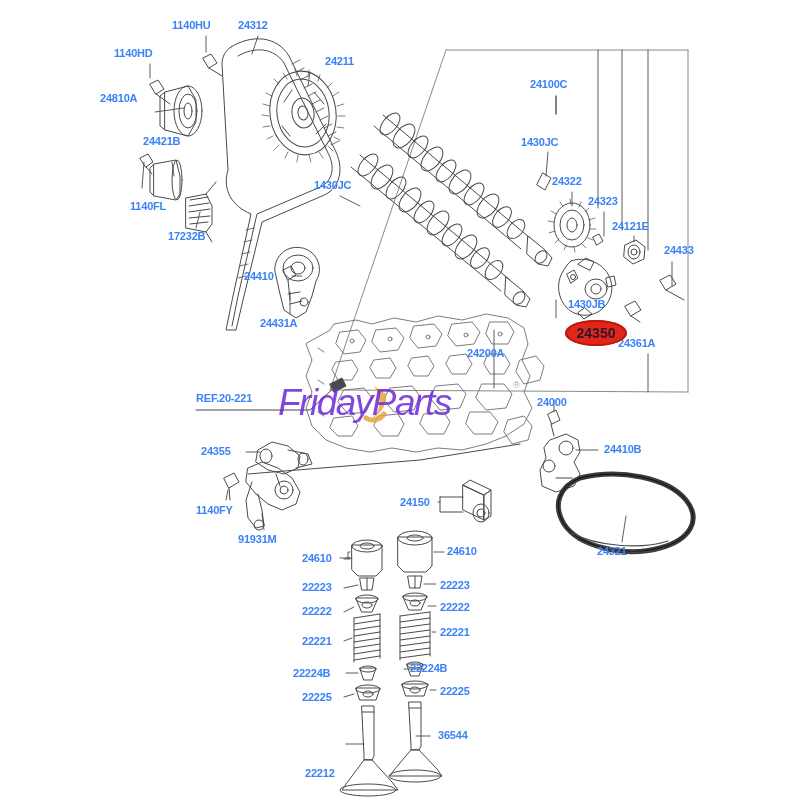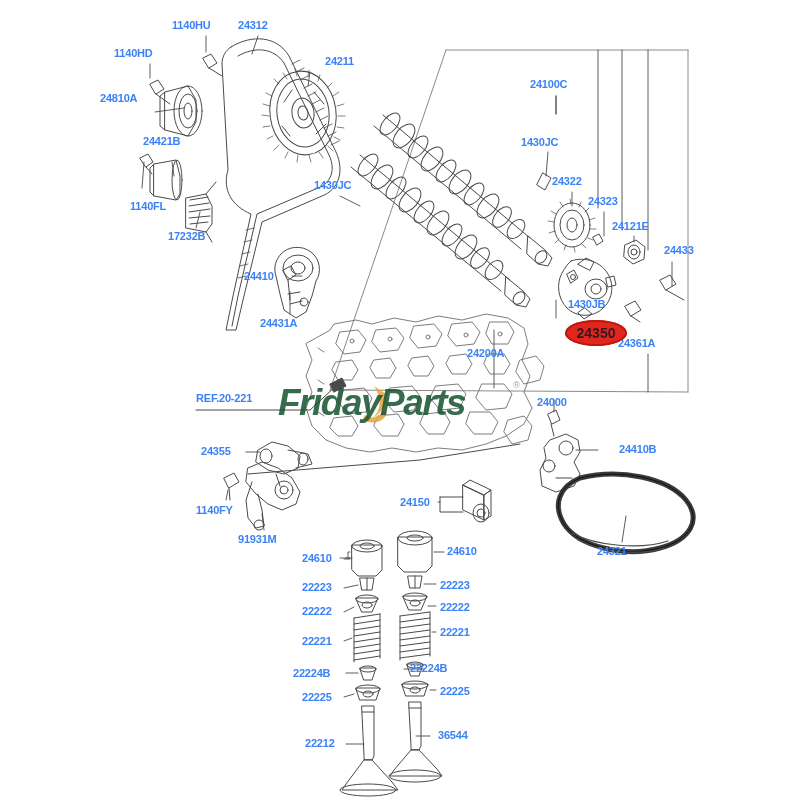--- a/index.html
+++ b/index.html
@@ -12,22 +12,22 @@
   .hl-wrap{position:absolute;}
   .hl-oval{position:absolute;left:0;top:0;width:62px;height:26px;
            border-radius:50%;background:#e2261c;
            box-shadow:0 0 0 2px #b81a12 inset;}
   .hl-text{position:absolute;left:0;top:0;width:62px;height:26px;
            display:flex;align-items:center;justify-content:center;
            font-weight:700;font-size:14px;color:#0f172a;
            font-family:"Liberation Sans",sans-serif;opacity:.85;}
   .wm{position:absolute;left:278px;top:378px;width:236px;height:46px;
       pointer-events:none;}
-  .wm-text{position:absolute;left:0;top:4px;font-style:italic;font-weight:700;
-           font-size:37px;letter-spacing:-1.5px;color:#14532d;opacity:.85;
+  .wm-text{position:absolute;left:0;top:4px;font-style:italic;font-weight:400;
+           font-size:37px;letter-spacing:-1.5px;color:#6d28d9;opacity:.85;
            font-family:"Liberation Sans",sans-serif;}
   .wm-reg{position:absolute;right:-6px;top:2px;font-size:9px;color:#7fa6cf;}
 </style>
 </head>
 <body>
 
 <div id="stage">
 
   <svg id="diagram" viewBox="0 0 800 800">
     <defs>
@@ -433,33 +433,33 @@
       <div class="lbl" style="left: 530px; top: 79px; text-align: center;">24100C</div>
       <div class="lbl" style="left: 521px; top: 137px;">1430JC</div>
       <div class="lbl" style="left: 552px; top: 176px;">24322</div>
       <div class="lbl" style="left: 588px; top: 196px;">24323</div>
       <div class="lbl" style="left: 612px; top: 221px;">24121E</div>
       <div class="lbl" style="left: 664px; top: 245px;">24433</div>
       <div class="lbl" style="left: 528px; top: 299px; margin-left: 40px;">1430JB</div>
       <div class="lbl" style="left: 467px; top: 316px; margin-top: 32px;">24200A</div>
       <div class="lbl" style="left: 618px; top: 338px;">24361A</div>
       <div class="lbl" style="left: 537px; top: 397px;">24000</div>
-      <div class="lbl" style="left: 604px; top: 444px; margin-left: 15px;">24410B</div>
+      <div class="lbl" style="left: 604px; top: 444px;">24410B</div>
       <div class="lbl" style="left: 597px; top: 546px;">24321</div>
       <div class="lbl" style="left: 201px; top: 446px;">24355</div>
       <div class="lbl" style="left: 196px; top: 505px;">1140FY</div>
       <div class="lbl" style="left: 238px; top: 534px;">91931M</div>
       <div class="lbl" style="left: 400px; top: 497px;">24150</div>
       <div class="lbl" style="left: 302px; top: 553px;">24610</div>
       <div class="lbl" style="left: 302px; top: 582px;">22223</div>
       <div class="lbl" style="left: 302px; top: 606px;">22222</div>
       <div class="lbl" style="left: 302px; top: 636px;">22221</div>
       <div class="lbl" style="left: 293px; top: 668px;">22224B</div>
       <div class="lbl" style="left: 302px; top: 692px;">22225</div>
-      <div class="lbl" style="left: 305px; top: 738px; text-align: center;">22212</div>
+      <div class="lbl" style="left: 305px; top: 768px; text-align: center;">22212</div>
       <div class="lbl" style="left: 447px; top: 546px;">24610</div>
       <div class="lbl" style="left: 440px; top: 580px;">22223</div>
       <div class="lbl" style="left: 440px; top: 602px;">22222</div>
       <div class="lbl" style="left: 440px; top: 627px;">22221</div>
       <div class="lbl" style="left: 410px; top: 663px;">22224B</div>
       <div class="lbl" style="left: 440px; top: 686px;">22225</div>
       <div class="lbl" style="left: 438px; top: 730px;">36544</div>
     </div>
 
   <div class="lbl" id="ref-label" style="left:196px;top:393px;">REF.20-221</div>

